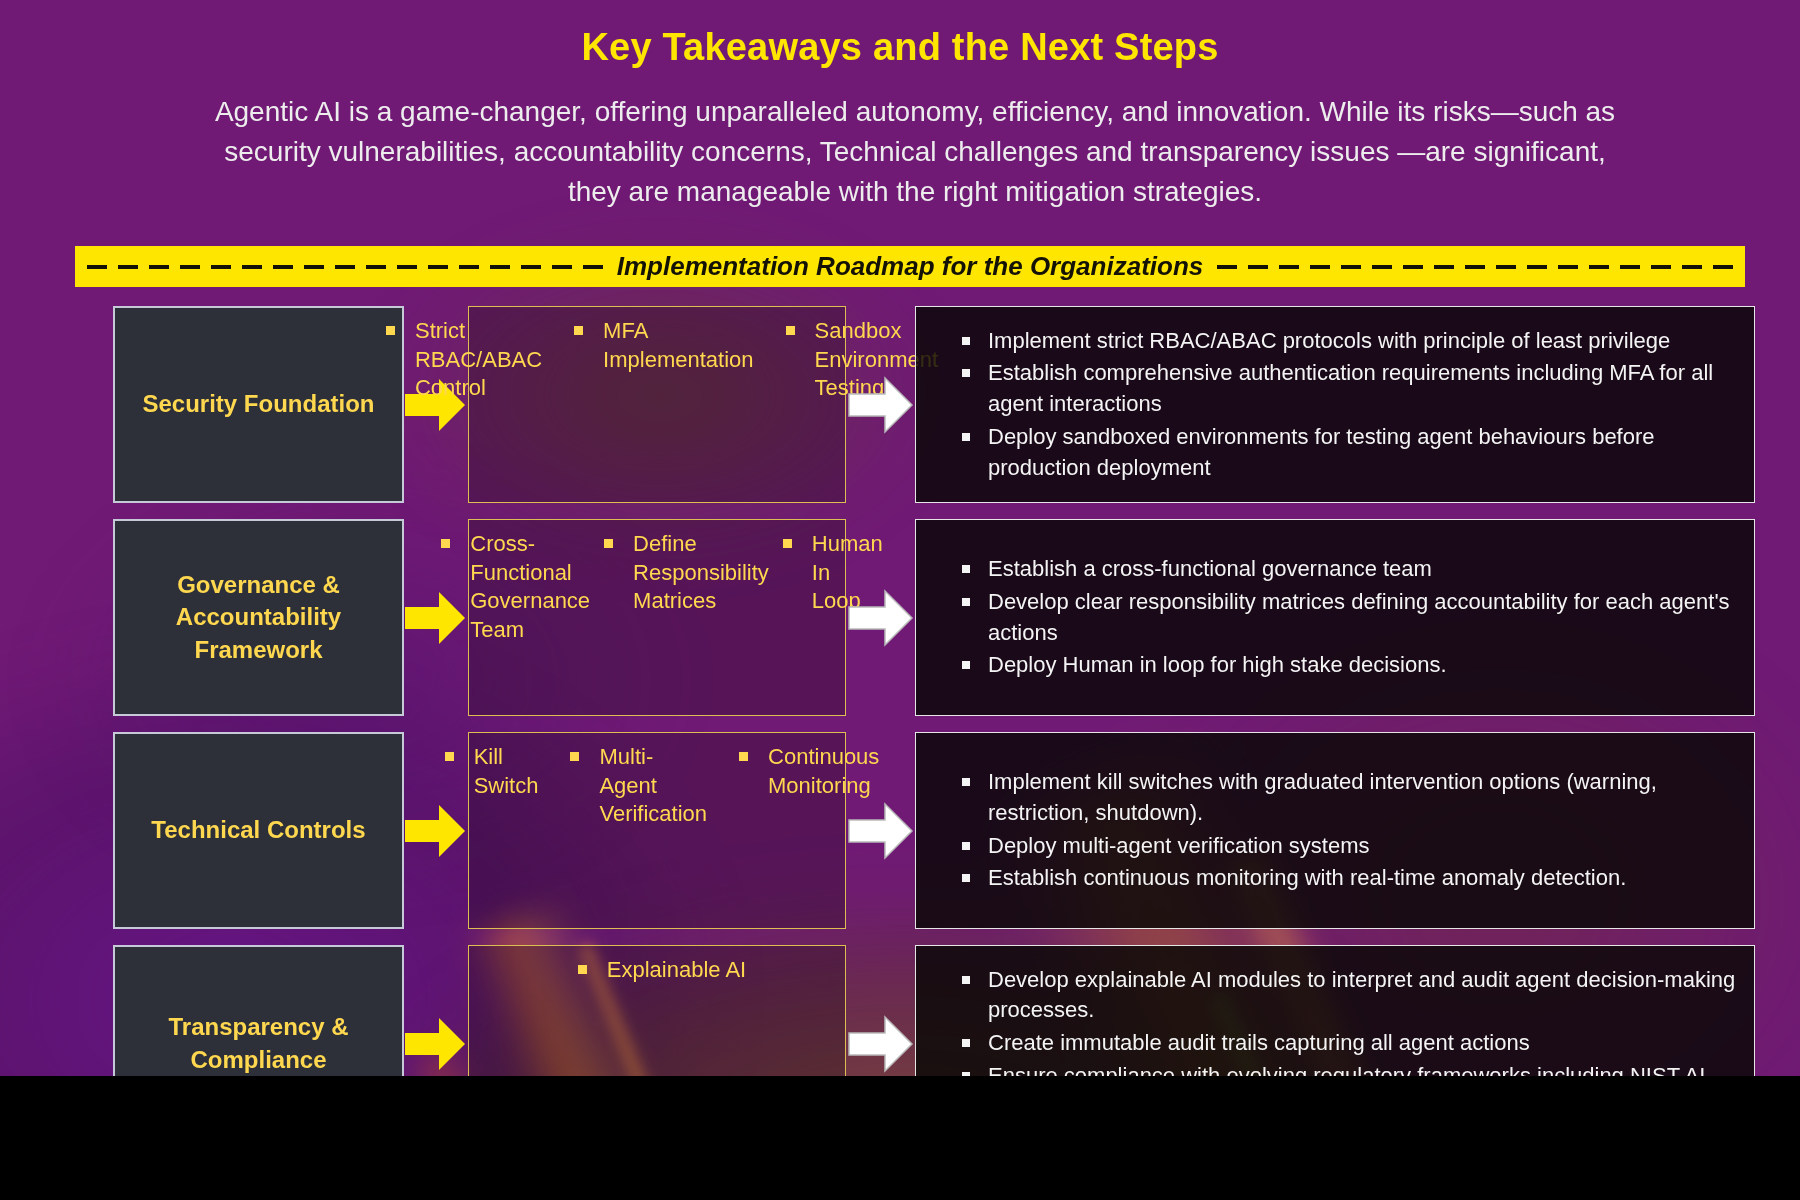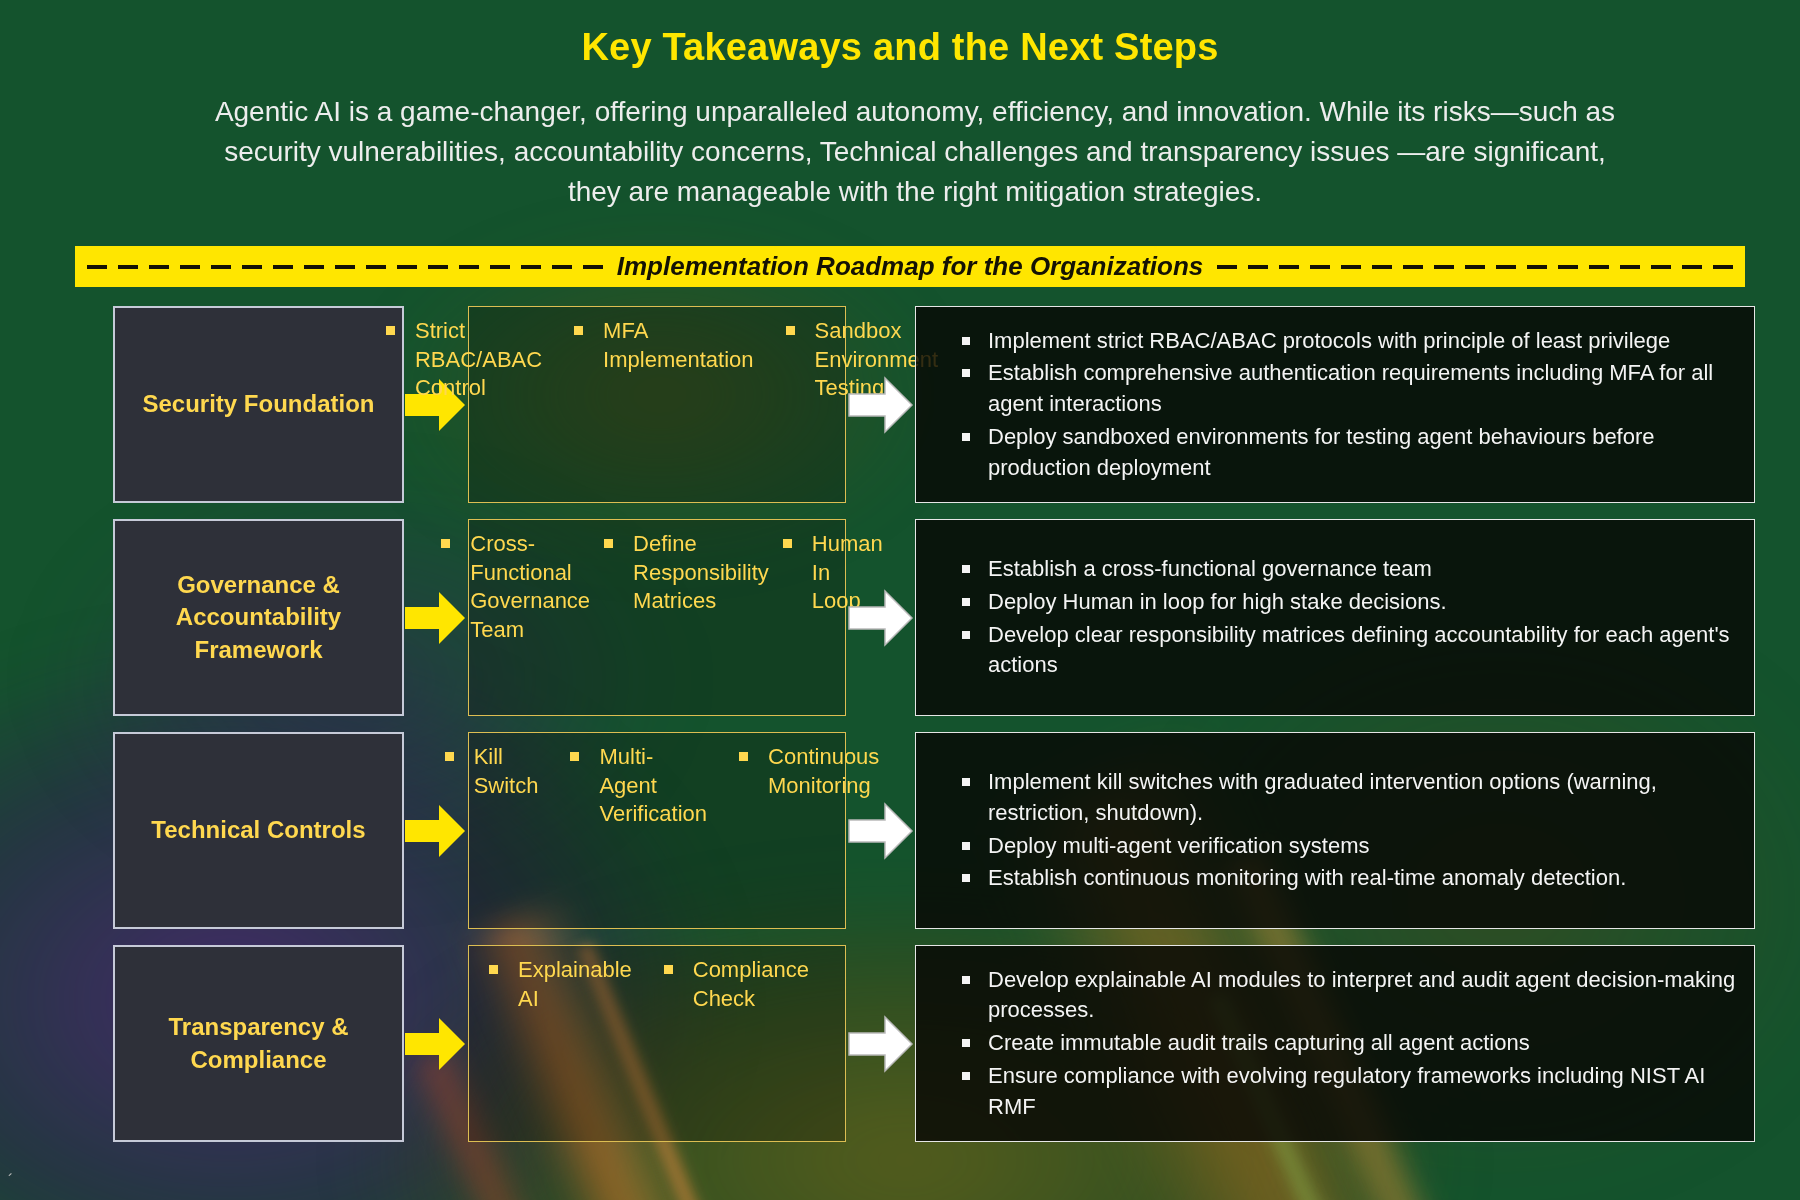--- a/index.html
+++ b/index.html
@@ -1,18 +1,18 @@
 <!DOCTYPE html>
 <html><head>
 <meta charset="utf-8">
 <style>
   html,body{margin:0;padding:0;background:#000;}
   .stage{
-    position:relative;width:1800px;height:1200px;overflow:hidden;
-    background:#14532d;
+    position:relative;width:1800px;height:1076px;overflow:hidden;
+    background:#701a75;
     font-family:"Liberation Sans","DejaVu Sans",sans-serif;
   }
   
   .glow{position:absolute;border-radius:50%;pointer-events:none;}
   .g-purple-bl{left:-260px;top:640px;width:980px;height:720px;
     background:radial-gradient(ellipse at center,rgba(96,18,142,0.62) 0%,rgba(60,10,95,0.38) 45%,rgba(20,4,35,0) 72%);
     filter:blur(30px);}
   .g-purple-ml{left:40px;top:470px;width:640px;height:420px;
     background:radial-gradient(ellipse at center,rgba(70,16,110,0.35) 0%,rgba(30,8,50,0) 70%);
     filter:blur(34px);}
@@ -208,25 +208,25 @@
           <path d="M1 19 H37 V3 L64 30 L37 57 V41 H1 Z" fill="#FFFFFF" stroke="#B9B9B9" stroke-width="1.5"></path>
         </svg>
       </div>
       <div class="box-right">
         <div class="bullet-item">
             <span class="sq"></span>
             <span>Establish a cross-functional governance team</span>
           </div>
         <div class="bullet-item">
             <span class="sq"></span>
+            <span>Develop clear responsibility matrices defining accountability for each agent's actions</span>
+          </div>
+        <div class="bullet-item">
+            <span class="sq"></span>
             <span>Deploy Human in loop for high stake decisions.</span>
-          </div>
-        <div class="bullet-item">
-            <span class="sq"></span>
-            <span>Develop clear responsibility matrices defining accountability for each agent's actions</span>
           </div>
       </div>
     </div>
 
     <div class="row">
       <div class="box-left">
         <span>Technical Controls</span>
       </div>
       <div class="arrow-col yellow">
         <svg width="62" height="56" viewBox="0 0 62 56">
@@ -275,24 +275,20 @@
       <div class="arrow-col yellow">
         <svg width="62" height="56" viewBox="0 0 62 56">
           <path d="M0 17 H34 V2 L60 28 L34 54 V39 H0 Z" fill="#FFE600"></path>
         </svg>
       </div>
       <div class="box-mid">
         <div class="bullet-item">
             <span class="sq"></span>
             <span>Explainable AI</span>
           </div>
-        <div class="bullet-item">
-            <span class="sq"></span>
-            <span>Compliance Check</span>
-          </div>
       </div>
       <div class="arrow-col white">
         <svg width="66" height="60" viewBox="0 0 66 60">
           <path d="M1 19 H37 V3 L64 30 L37 57 V41 H1 Z" fill="#FFFFFF" stroke="#B9B9B9" stroke-width="1.5"></path>
         </svg>
       </div>
       <div class="box-right">
         <div class="bullet-item">
             <span class="sq"></span>
             <span>Develop explainable AI modules to interpret and audit agent decision-making processes.</span>

